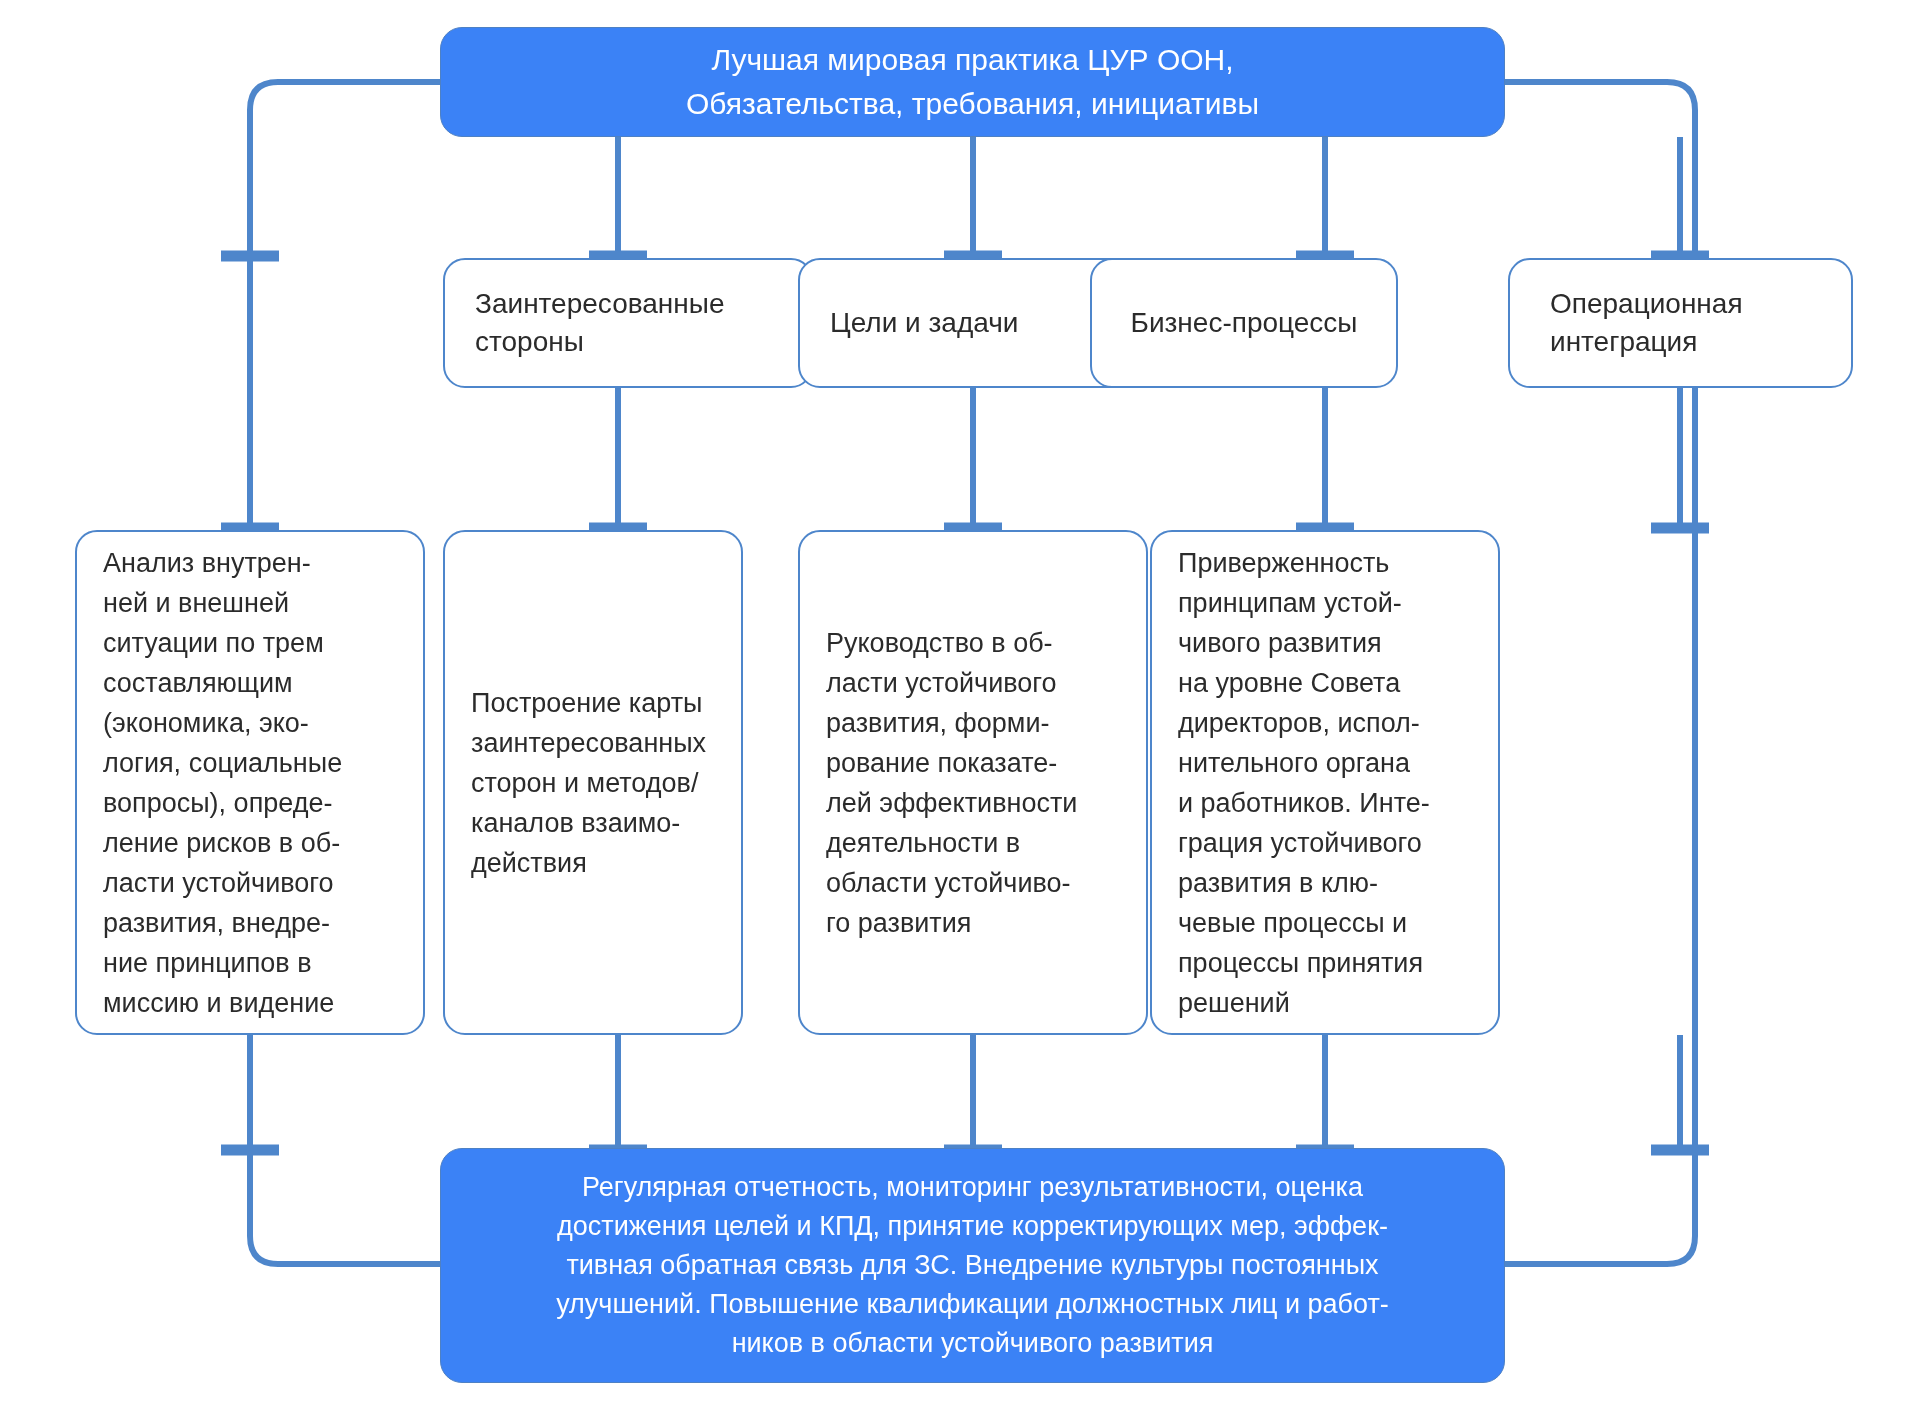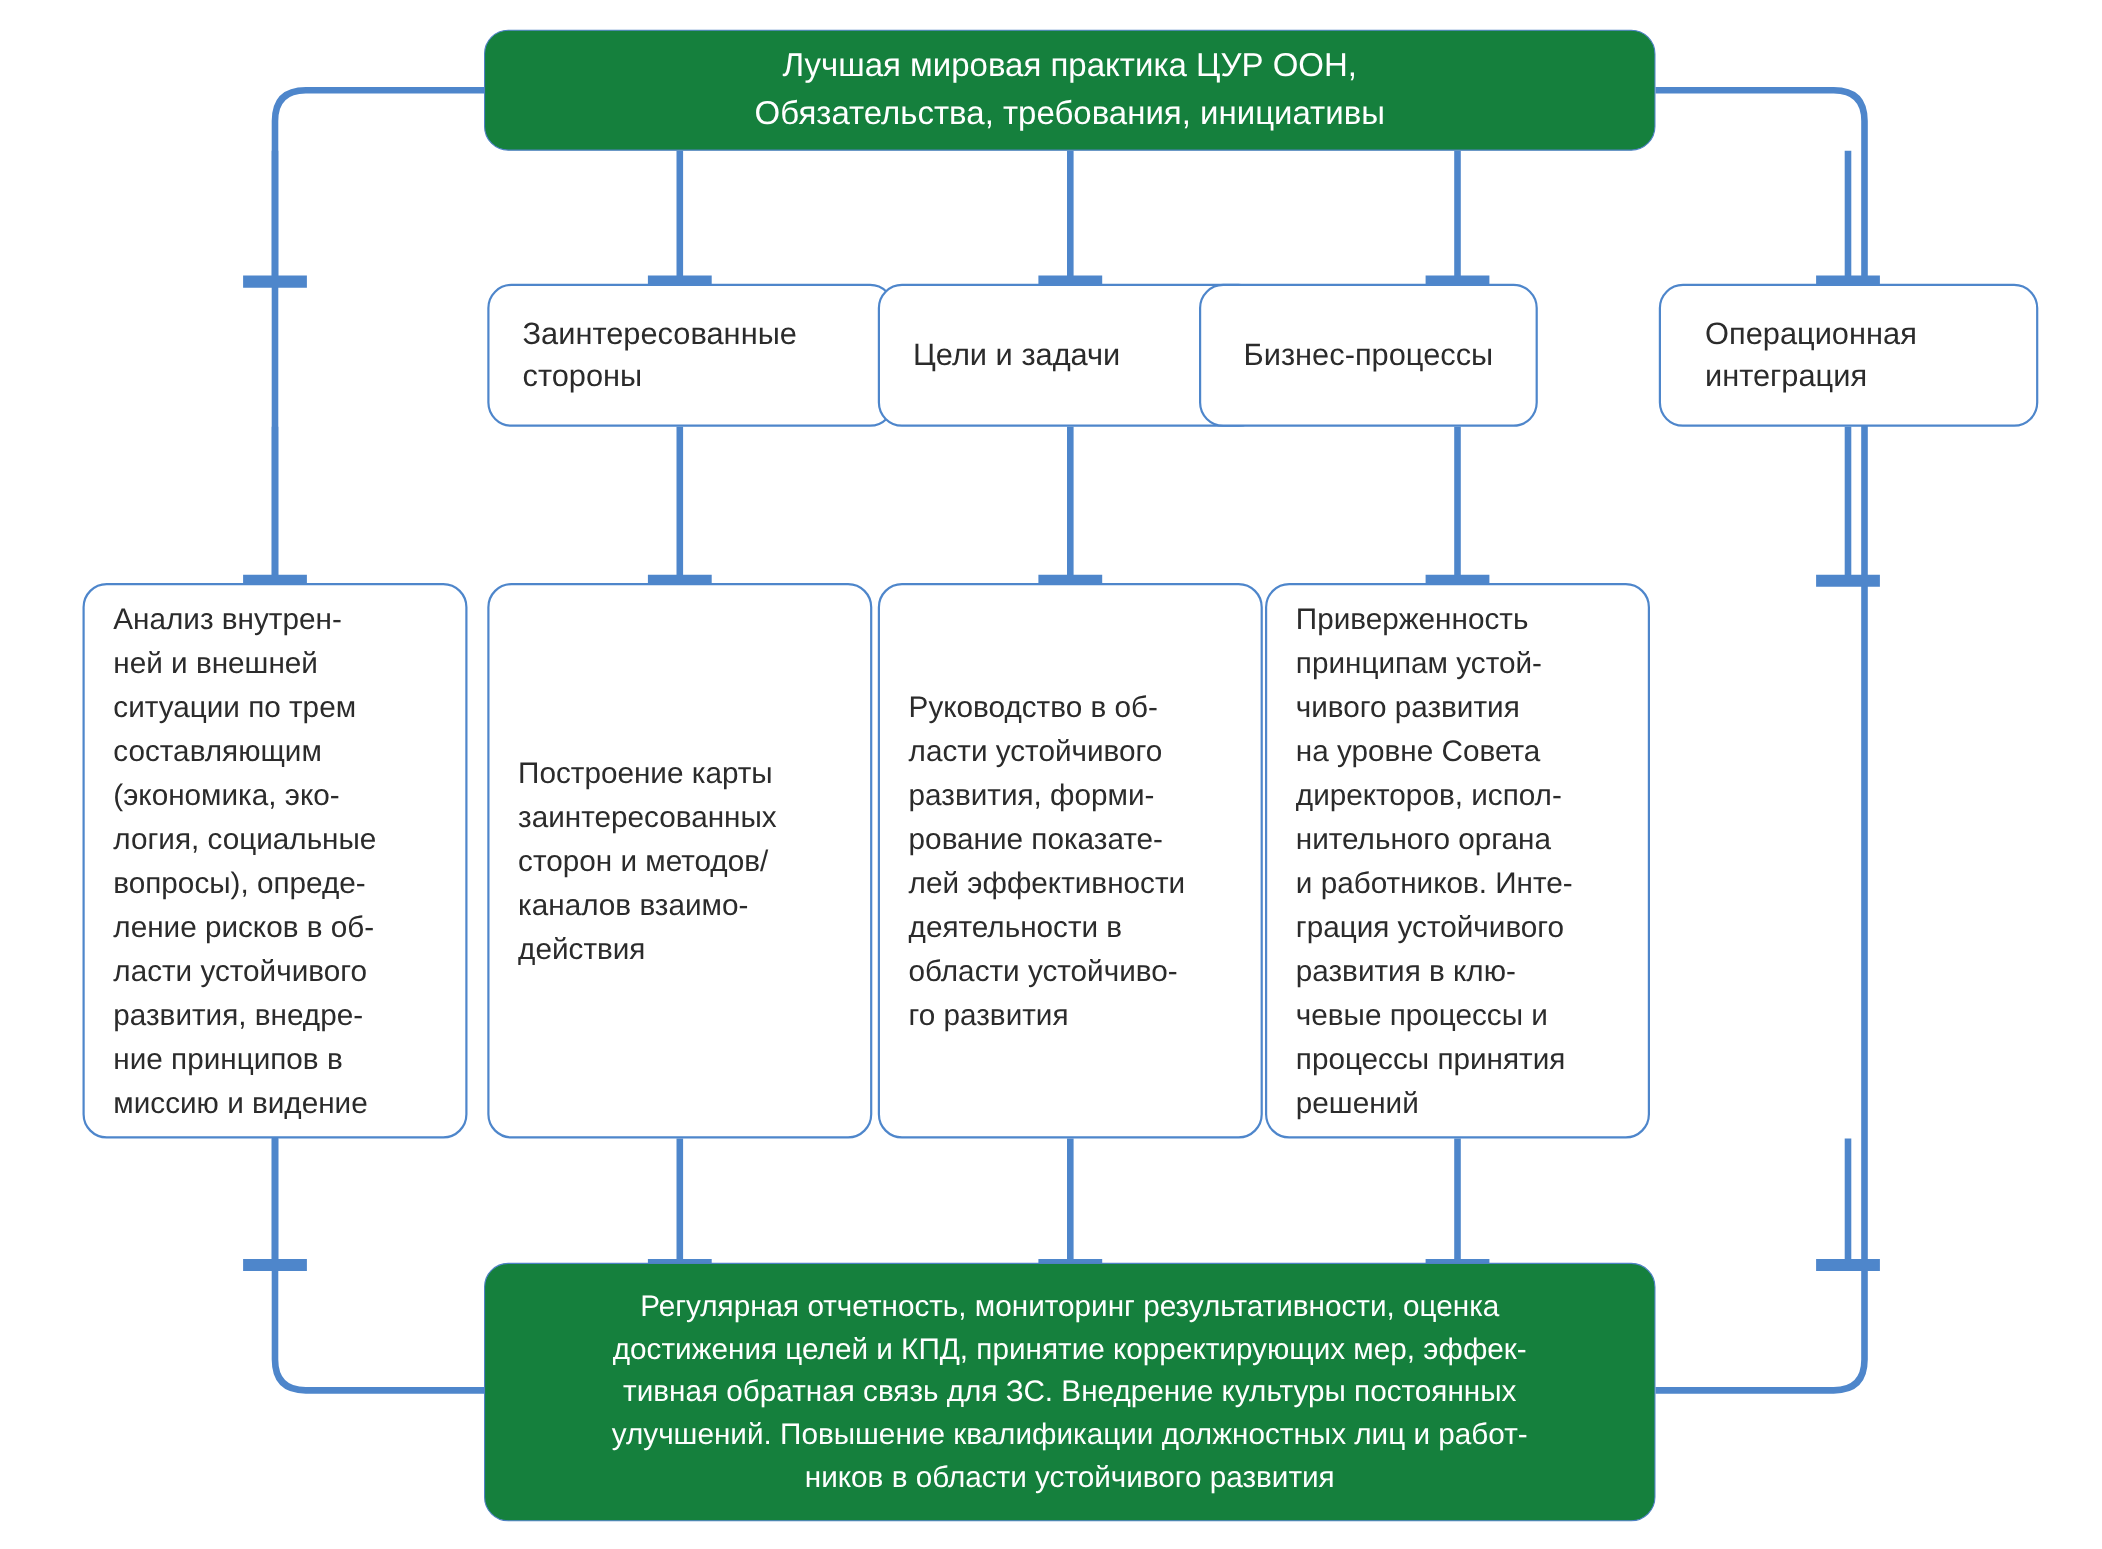--- a/index.html
+++ b/index.html
@@ -26,21 +26,21 @@
     pointer-events: none;
   }
   .node {
     position: absolute;
     box-sizing: border-box;
     border-radius: 22px;
     display: flex;
     align-items: center;
   }
   .node.filled {
-    background: #15803d;
+    background: #3b82f6;
     border: 1px solid #4e81c4;
     color: #ffffff;
     justify-content: center;
     text-align: center;
   }
   .node.outlined {
     background: #ffffff;
     border: 2.5px solid #4e86cb;
     color: #2b2b2b;
     text-align: left;
@@ -74,21 +74,21 @@
   #n-cat-4 { left: 1508px; width: 345px; padding-left: 40px; }
   
   .detail {
     top: 530px;
     height: 505px;
     font-size: 27px;
     line-height: 40px;
     padding: 0 26px;
   }
   #n-det-0 { left: 75px;   width: 350px; }
-  #n-det-1 { left: 443px;  width: 350px; }
+  #n-det-1 { left: 443px;  width: 300px; }
   #n-det-2 { left: 798px;  width: 350px; }
   #n-det-3 { left: 1150px; width: 350px; }
   #n-det-4 { left: 1508px; width: 345px; }
   
   #n-footer {
     left: 440px;
     top: 1148px;
     width: 1065px;
     height: 235px;
     font-size: 27px;

